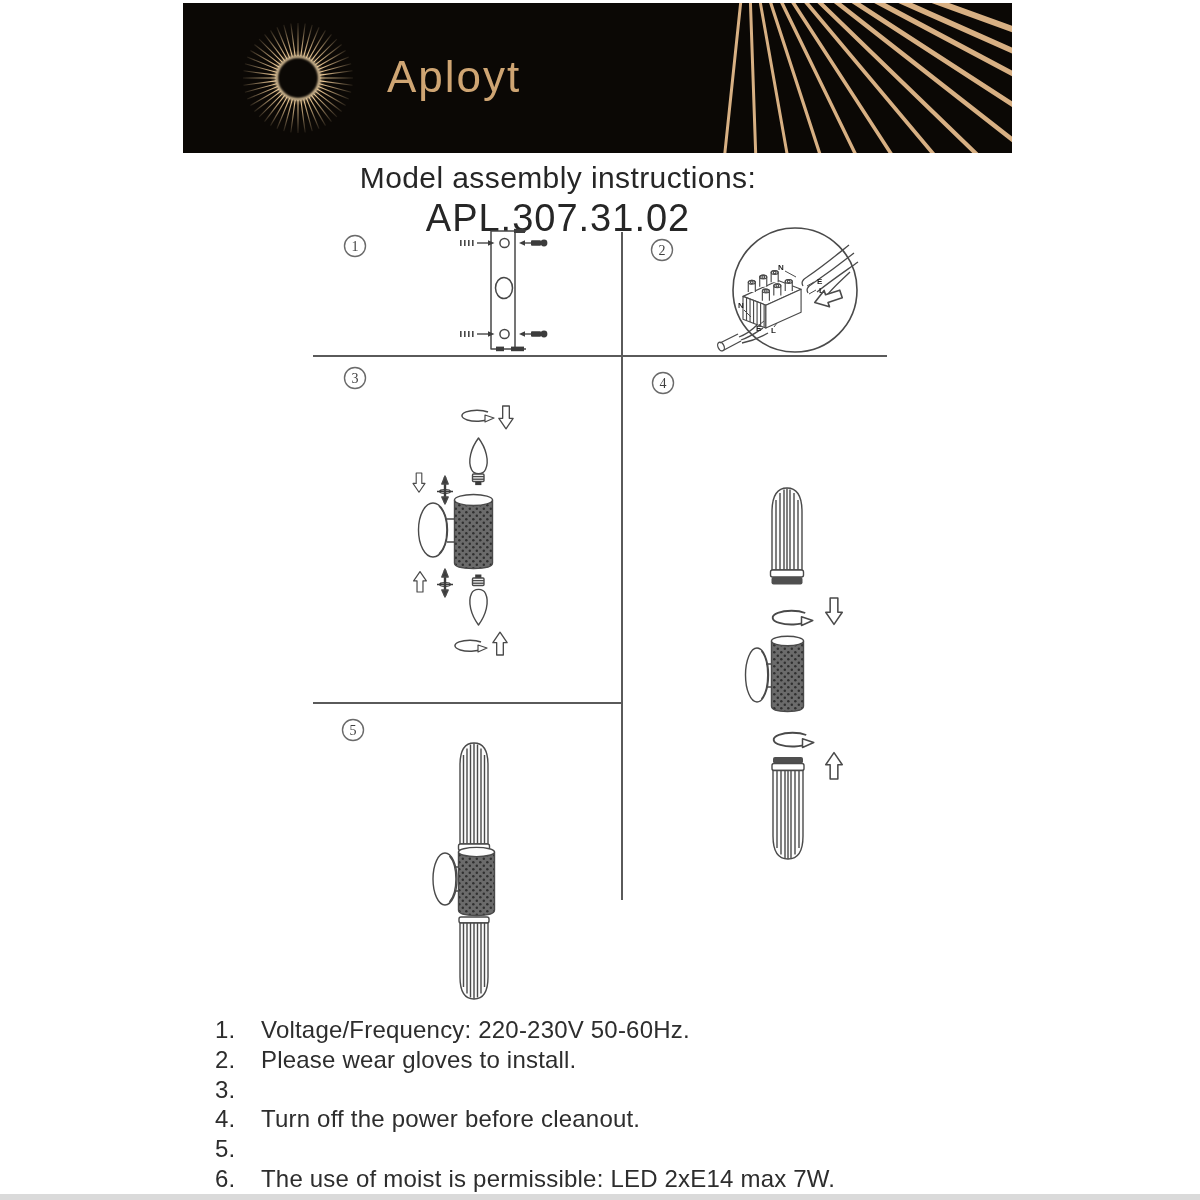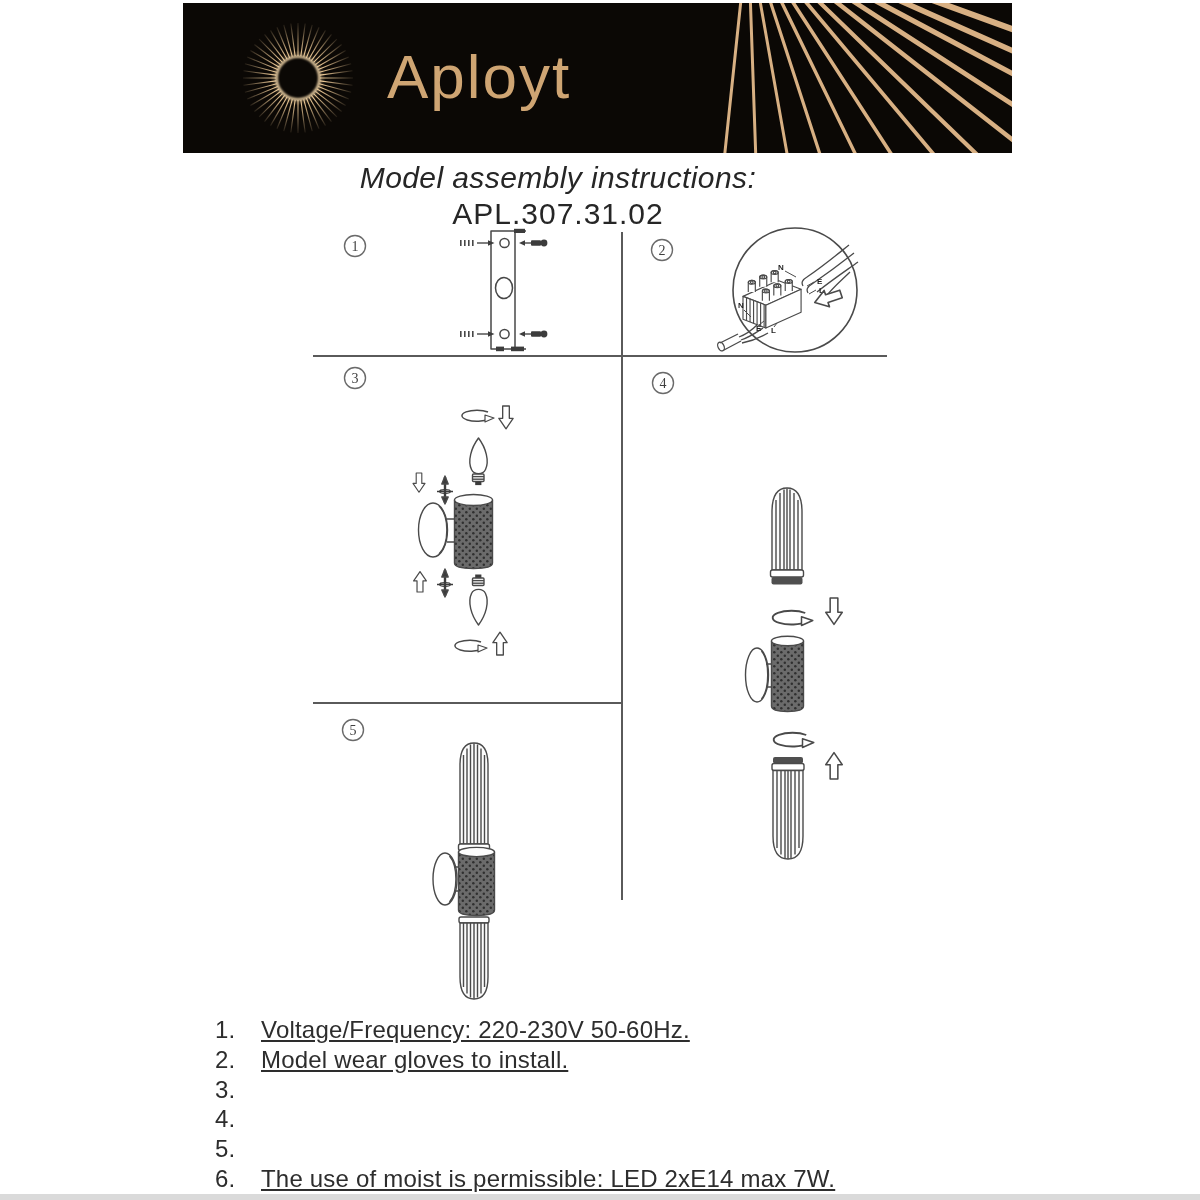--- a/index.html
+++ b/index.html
@@ -8,33 +8,33 @@
     font-family:"Liberation Sans","DejaVu Sans",sans-serif; overflow:hidden;
   }
   
   .banner {
     position:absolute; left:183px; top:3px; width:829px; height:150px;
     background:#0b0805; overflow:hidden;
   }
   .banner svg { position:absolute; left:0; top:0; }
   .brand-text {
     position:absolute; left:204px; top:0; height:150px; line-height:148px;
-    font-size:62px; letter-spacing:2px; color:#cfa573; font-weight:400;
+    font-size:44px; letter-spacing:2px; color:#cfa573; font-weight:400;
   }
   
   .title-block { position:absolute; left:158px; top:161px; width:800px; text-align:center; color:#262626; }
-  .title-line1 { font-size:30px; font-weight:500; letter-spacing:.4px;font-style:italic; }
-  .title-line2 { font-size:30px; font-weight:500; letter-spacing:1px; margin-top:2px; }
+  .title-line1 { font-size:30px; font-weight:500; letter-spacing:.4px; }
+  .title-line2 { font-size:38px; font-weight:500; letter-spacing:1px; margin-top:2px; }
   
   .diagram { position:absolute; left:300px; top:220px; }
   
   .instructions { position:absolute; left:215px; top:1015px; color:#2d2d2d; }
   .inst-row { display:flex; line-height:29.8px; font-size:24px; letter-spacing:.2px; }
   .inst-num { width:34px; flex:0 0 34px; }
-  .inst-text { margin-left:12px; white-space:nowrap;text-decoration:underline; }
+  .inst-text { margin-left:12px; white-space:nowrap; }
   
   .bottom-strip { position:absolute; left:0; top:1194px; width:1200px; height:6px; background:#dadada; }
 </style>
 </head>
 <body>
 
 <div class="page">
 
   <div class="banner">
     <svg width="829" height="150" viewBox="0 0 829 150">
@@ -334,27 +334,28 @@
     </g>
   </svg>
 
   <div class="instructions">
     <div class="inst-row">
       <span class="inst-num">1.</span>
       <span class="inst-text">Voltage/Frequency: 220-230V 50-60Hz.</span>
     </div>
     <div class="inst-row">
       <span class="inst-num">2.</span>
-      <span class="inst-text">Model wear gloves to install.</span>
+      <span class="inst-text">Please wear gloves to install.</span>
     </div>
     <div class="inst-row">
       <span class="inst-num">3.</span>
     </div>
     <div class="inst-row">
       <span class="inst-num">4.</span>
+      <span class="inst-text">Turn off the power before cleanout.</span>
     </div>
     <div class="inst-row">
       <span class="inst-num">5.</span>
     </div>
     <div class="inst-row">
       <span class="inst-num">6.</span>
       <span class="inst-text">The use of moist is permissible: LED 2xE14 max 7W.</span>
     </div>
   </div>
 

